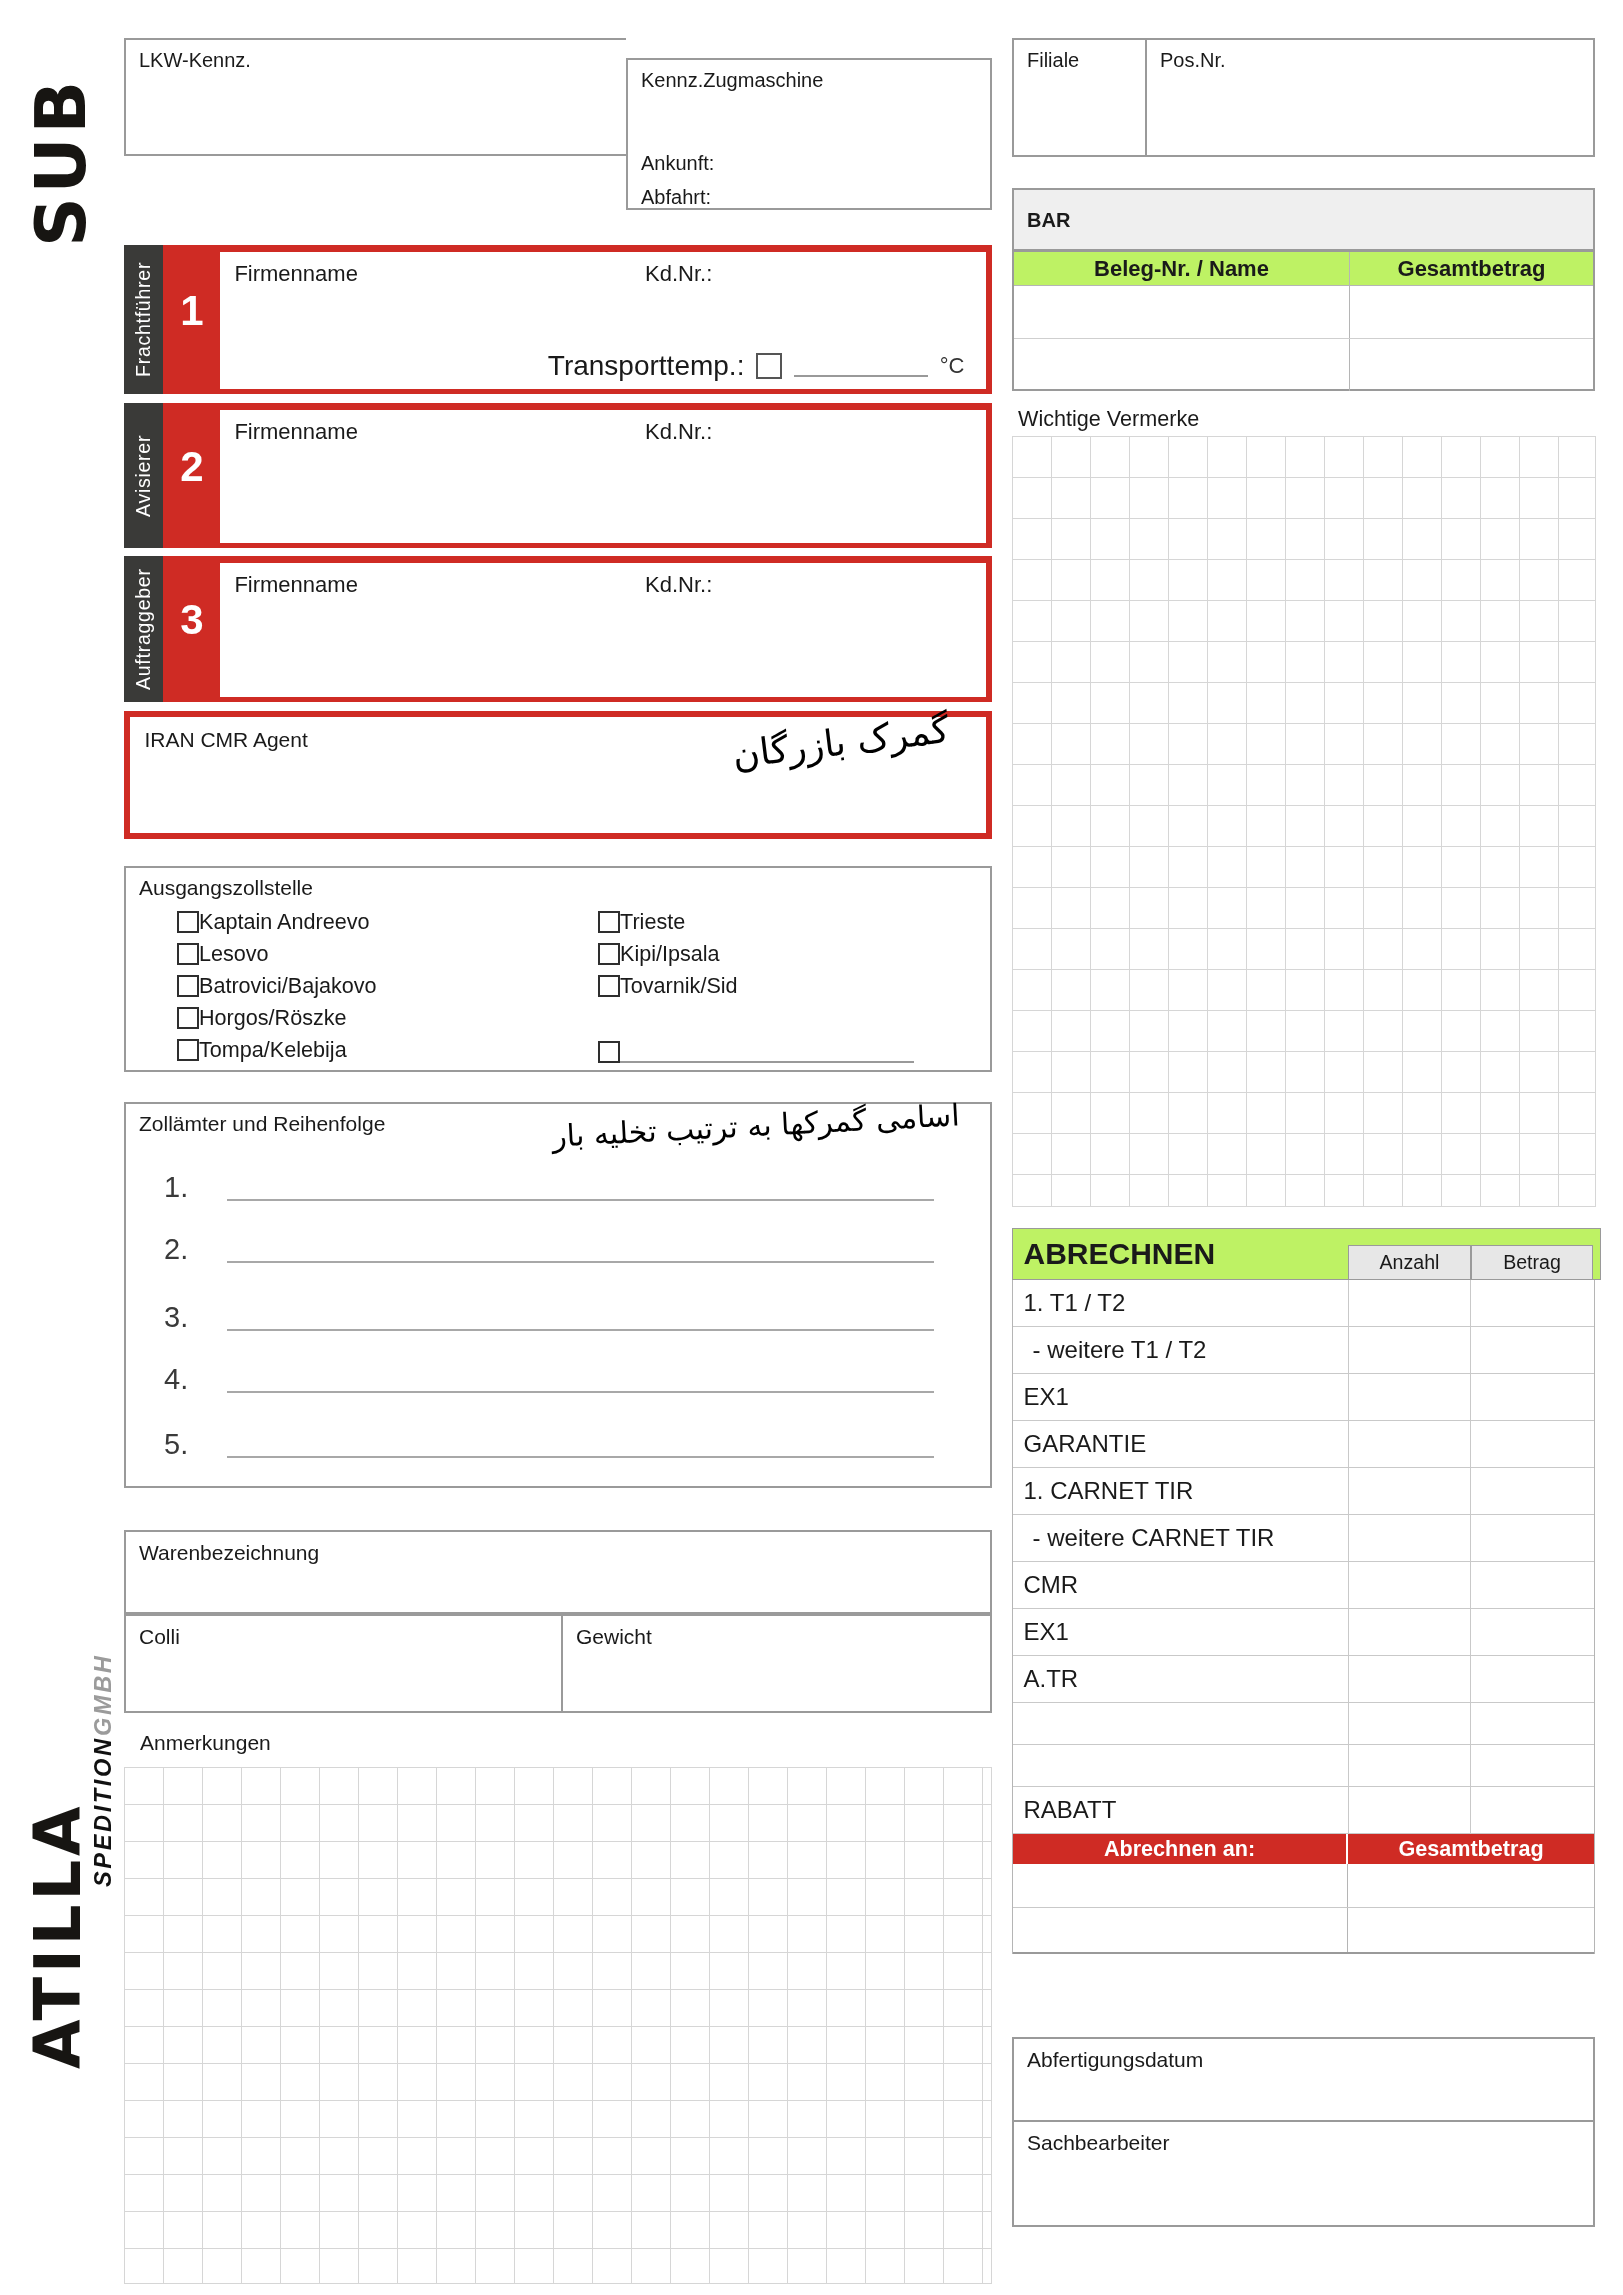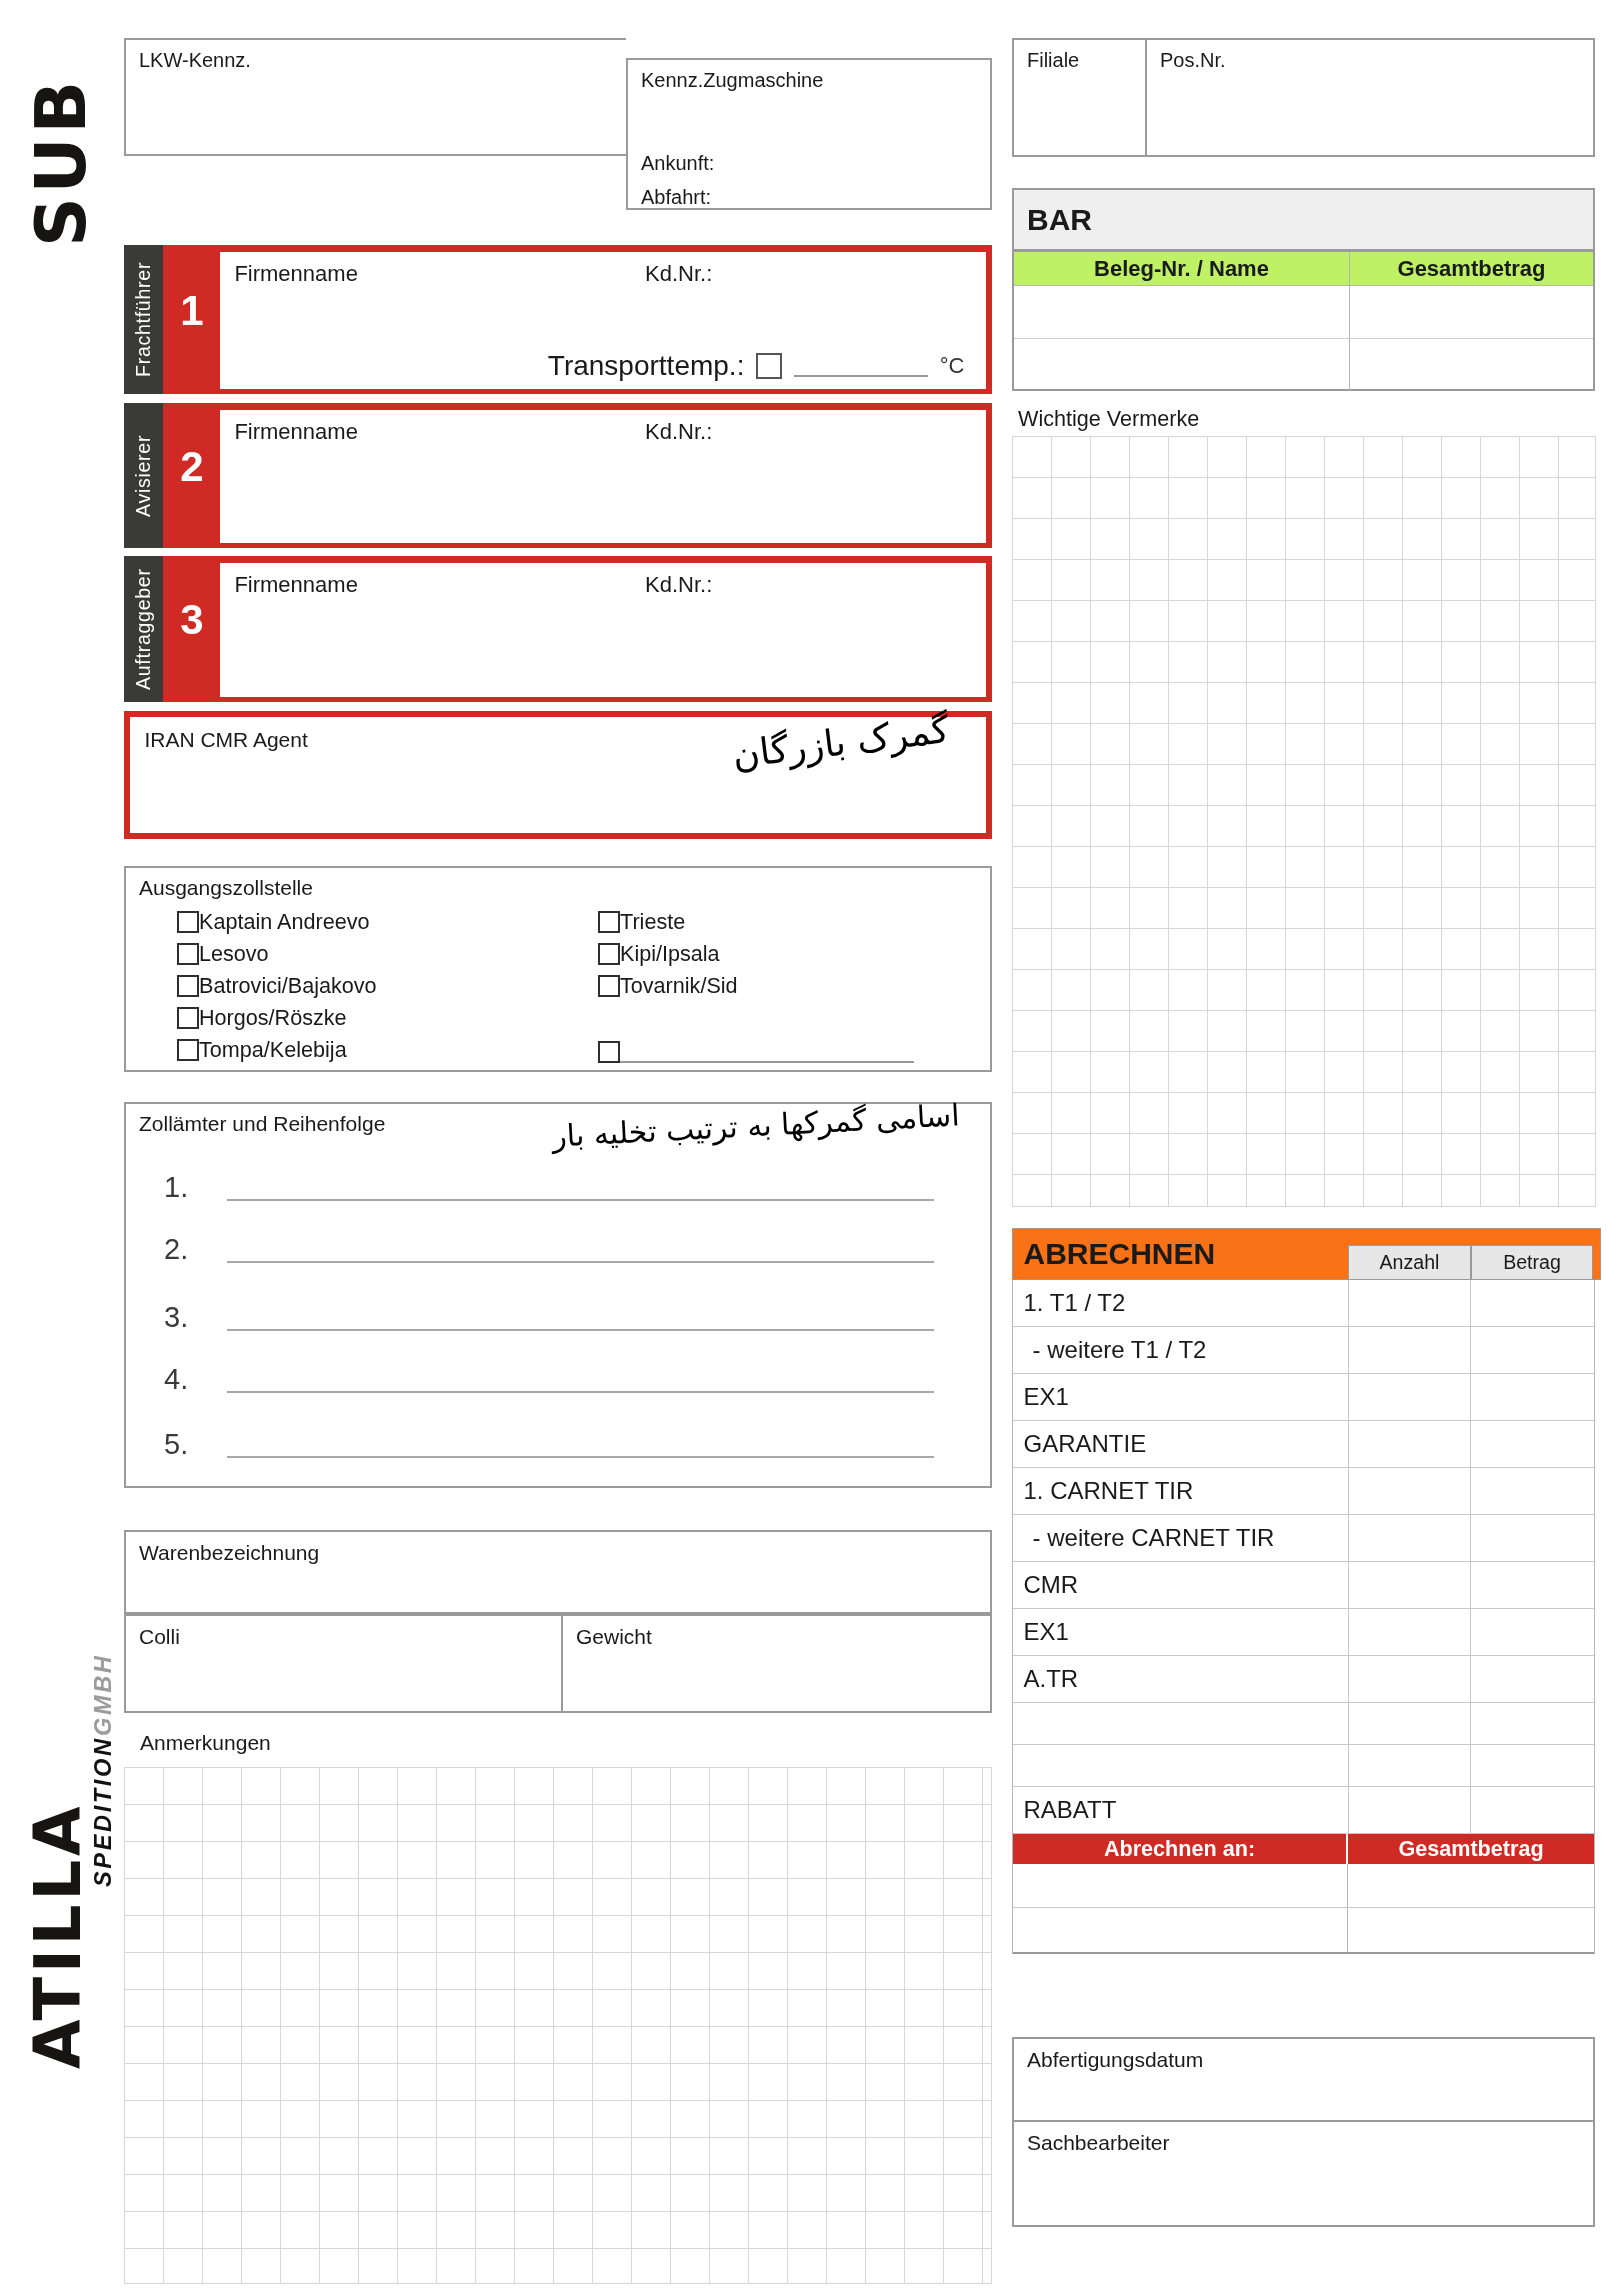--- a/index.html
+++ b/index.html
@@ -62,32 +62,32 @@
   .grid{position:absolute;background-color:#fff;
         background-image:linear-gradient(to right,#d6d6d6 1.3px,transparent 1.3px),
                          linear-gradient(to bottom,#d6d6d6 1.3px,transparent 1.3px);
         border-right:1.3px solid #d6d6d6;border-bottom:1.3px solid #d6d6d6;box-sizing:border-box;}
   .grid-w{left:1012px;top:436px;width:584px;height:771px;background-size:39px 41px;}
   .grid-a{left:124px;top:1767px;width:868px;height:517px;background-size:39px 37px;}
 
   
   .bar-title{left:1012px;top:188px;width:583px;height:63px;background:#efefef;}
   .bar-title span{position:absolute;left:13px;top:50%;transform:translateY(-50%);
-                  font-size:30px;font-weight:700;}
+                  font-size:20px;font-weight:700;}
   .bar-table{left:1012px;top:250px;width:583px;height:141px;}
   .bar-head{display:flex;height:33px;background:#bef264;border-bottom:1.3px solid #b5b5b5;}
   .bar-head div{display:flex;align-items:center;justify-content:center;font-weight:700;font-size:22px;}
   .bar-c1{width:335px;}
   .bar-c2{flex:1;border-left:1.3px solid #b5b5b5;}
   .bar-row{display:flex;height:52px;border-bottom:1.3px solid #cfcfcf;}
   .bar-row:last-child{border-bottom:none;}
   .bar-row div{box-sizing:border-box;}
 
   
-  .abr-head{left:1012px;top:1228px;width:589px;height:52px;background:#f97316;
+  .abr-head{left:1012px;top:1228px;width:589px;height:52px;background:#bef264;
             border:1.3px solid #9a9a9a;box-sizing:border-box;}
   .abr-head .title{position:absolute;left:10.5px;top:50%;transform:translateY(-50%);
             font-size:30px;font-weight:700;}
   .abr-colbox{position:absolute;bottom:0;height:34px;background:#e7e7e7;border:1.3px solid #9a9a9a;
             border-bottom:none;box-sizing:border-box;display:flex;align-items:center;
             justify-content:center;font-size:19.6px;}
   .abr-rows{left:1012px;top:1280px;width:583px;border-left:1.3px solid #b5b5b5;
             border-right:1.3px solid #b5b5b5;box-sizing:border-box;}
   .abr-row{display:flex;height:47px;border-bottom:1.3px solid #c9c9c9;box-sizing:border-box;}
   .abr-row.short{height:42px;}

